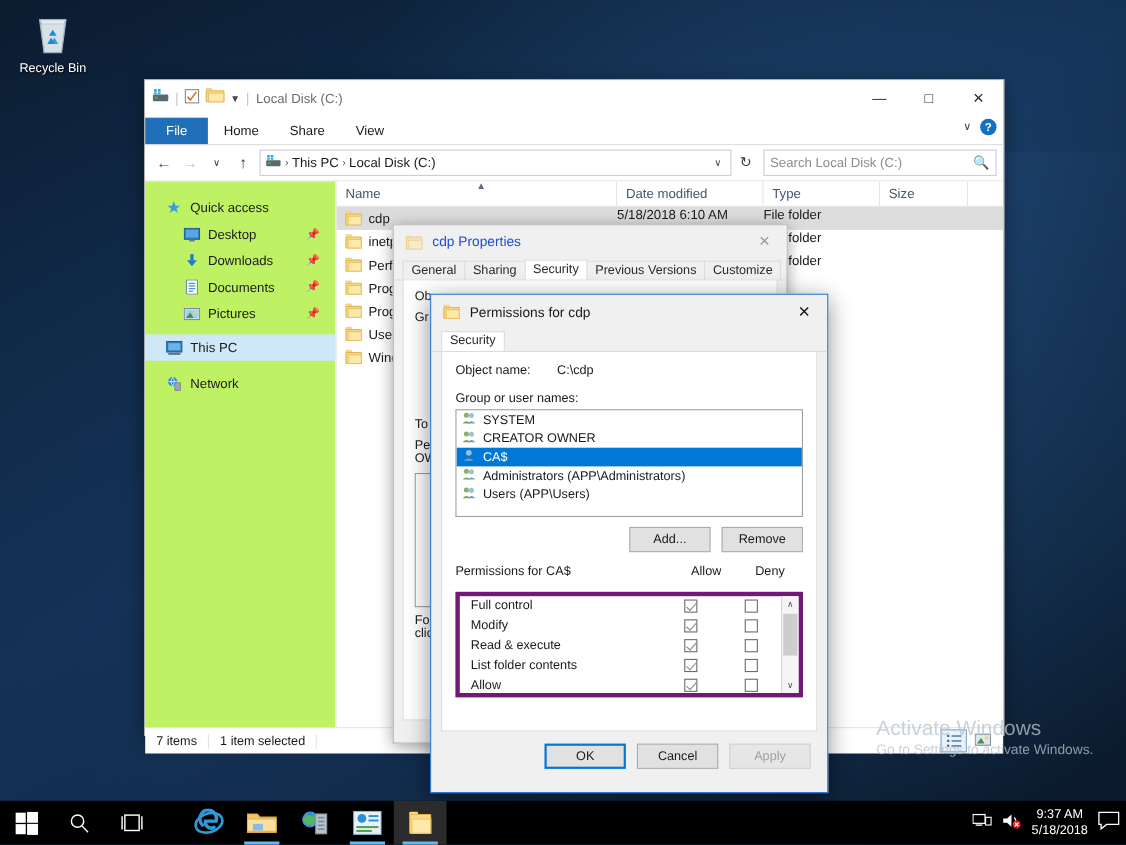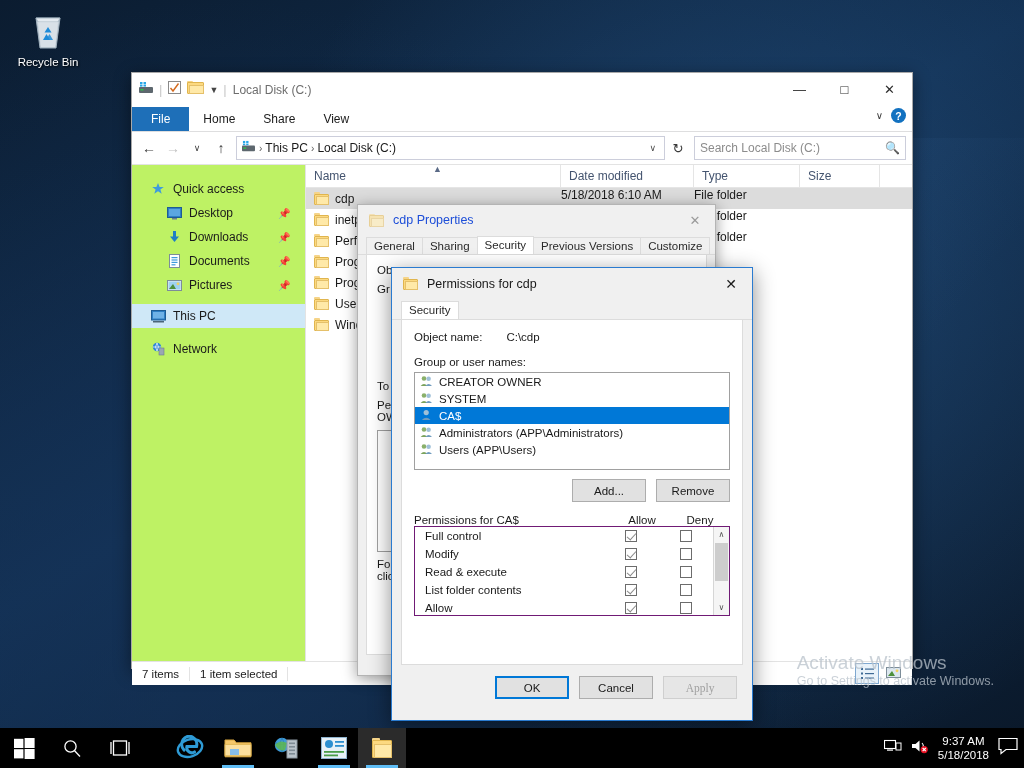--- a/index.html
+++ b/index.html
@@ -115,27 +115,27 @@
   .obj-row{display:flex;gap:24px;margin-bottom:13px;}
   .lbl{font-size:11.5px;color:#1a1a1a;}
   .list-box{border:1px solid #a0a0a0;height:96px;margin-top:4px;background:#fff;overflow:hidden;}
   .lb-row{height:17px;display:flex;align-items:center;gap:6px;padding-left:5px;font-size:11.5px;}
   .lb-row.sel{background:#0078d7;color:#fff;}
   .btn-row{display:flex;justify-content:flex-end;gap:10px;margin-top:9px;}
   .btn{
     min-width:74px;height:23px;border:1px solid #adadad;background:#e1e1e1;font-size:11.5px;color:#1a1a1a;
     display:flex;align-items:center;justify-content:center;box-sizing:border-box;
   }
-  .btn.disabled{color:#a0a0a0;background:#e6e6e6;border-color:#cfcfcf;font-family:Liberation Serif, serif;}
+  .btn.disabled{color:#a0a0a0;background:#e6e6e6;border-color:#cfcfcf;}
   .btn.default{border:2px solid #0078d7;background:#e1e1e1;}
   .perm-head{display:flex;align-items:flex-end;margin-top:12px;font-size:11.5px;}
   .perm-head .ttl{flex:1;}
   .perm-head .ah{width:56px;text-align:center;}
   .perm-head .dh{width:60px;text-align:center;}
-  .perm-grid{border:1px solid #701a75;margin-top:0;height:88px;display:flex;background:#fff;overflow:hidden;}
+  .perm-grid{border:4px solid #701a75;margin-top:12px;height:88px;display:flex;background:#fff;overflow:hidden;}
   .pg-rows{flex:1;}
   .pg-row{height:18px;display:flex;align-items:center;font-size:11.5px;}
   .pg-row .nm{flex:1;padding-left:10px;}
   .pg-row .c{width:56px;display:flex;justify-content:center;}
   .pg-row .c2{width:54px;display:flex;justify-content:center;}
   .cb{width:12px;height:12px;border:1px solid #6c6c6c;background:#fff;position:relative;box-sizing:border-box;}
   .cb.checked:after{
     content:"";position:absolute;left:3px;top:0px;width:4px;height:8px;
     border:solid #8a8a8a;border-width:0 1.6px 1.6px 0;transform:rotate(42deg);
   }
@@ -525,32 +525,32 @@
     <div class="list-box">
       <div class="lb-row">
         <span>
           <svg width="13" height="12" viewBox="0 0 13 12">
               <circle cx="4" cy="3.5" r="2.3" fill="#8ab06a"></circle>
               <path d="M0.6,11 q3.4,-4 6.8,0z" fill="#7ba35c"></path>
               <circle cx="8.6" cy="3.8" r="2.3" fill="#9fc0d8"></circle>
               <path d="M5.4,11 q3.2,-4 6.6,0z" fill="#6f9bbd"></path>
             </svg>
         </span>
-        <span>CREATOR OWNER</span>
+        <span>SYSTEM</span>
       </div>
       <div class="lb-row">
         <span>
           <svg width="13" height="12" viewBox="0 0 13 12">
               <circle cx="4" cy="3.5" r="2.3" fill="#8ab06a"></circle>
               <path d="M0.6,11 q3.4,-4 6.8,0z" fill="#7ba35c"></path>
               <circle cx="8.6" cy="3.8" r="2.3" fill="#9fc0d8"></circle>
               <path d="M5.4,11 q3.2,-4 6.6,0z" fill="#6f9bbd"></path>
             </svg>
         </span>
-        <span>SYSTEM</span>
+        <span>CREATOR OWNER</span>
       </div>
       <div class="lb-row sel">
         <span>
           <svg width="13" height="12" viewBox="0 0 13 12">
               <circle cx="6.2" cy="3.6" r="2.6" fill="#9fc0d8"></circle>
               <path d="M1.8,11 q4.4,-4.6 8.8,0z" fill="#6f9bbd"></path>
             </svg>
         </span>
         <span>CA$</span>
       </div>

